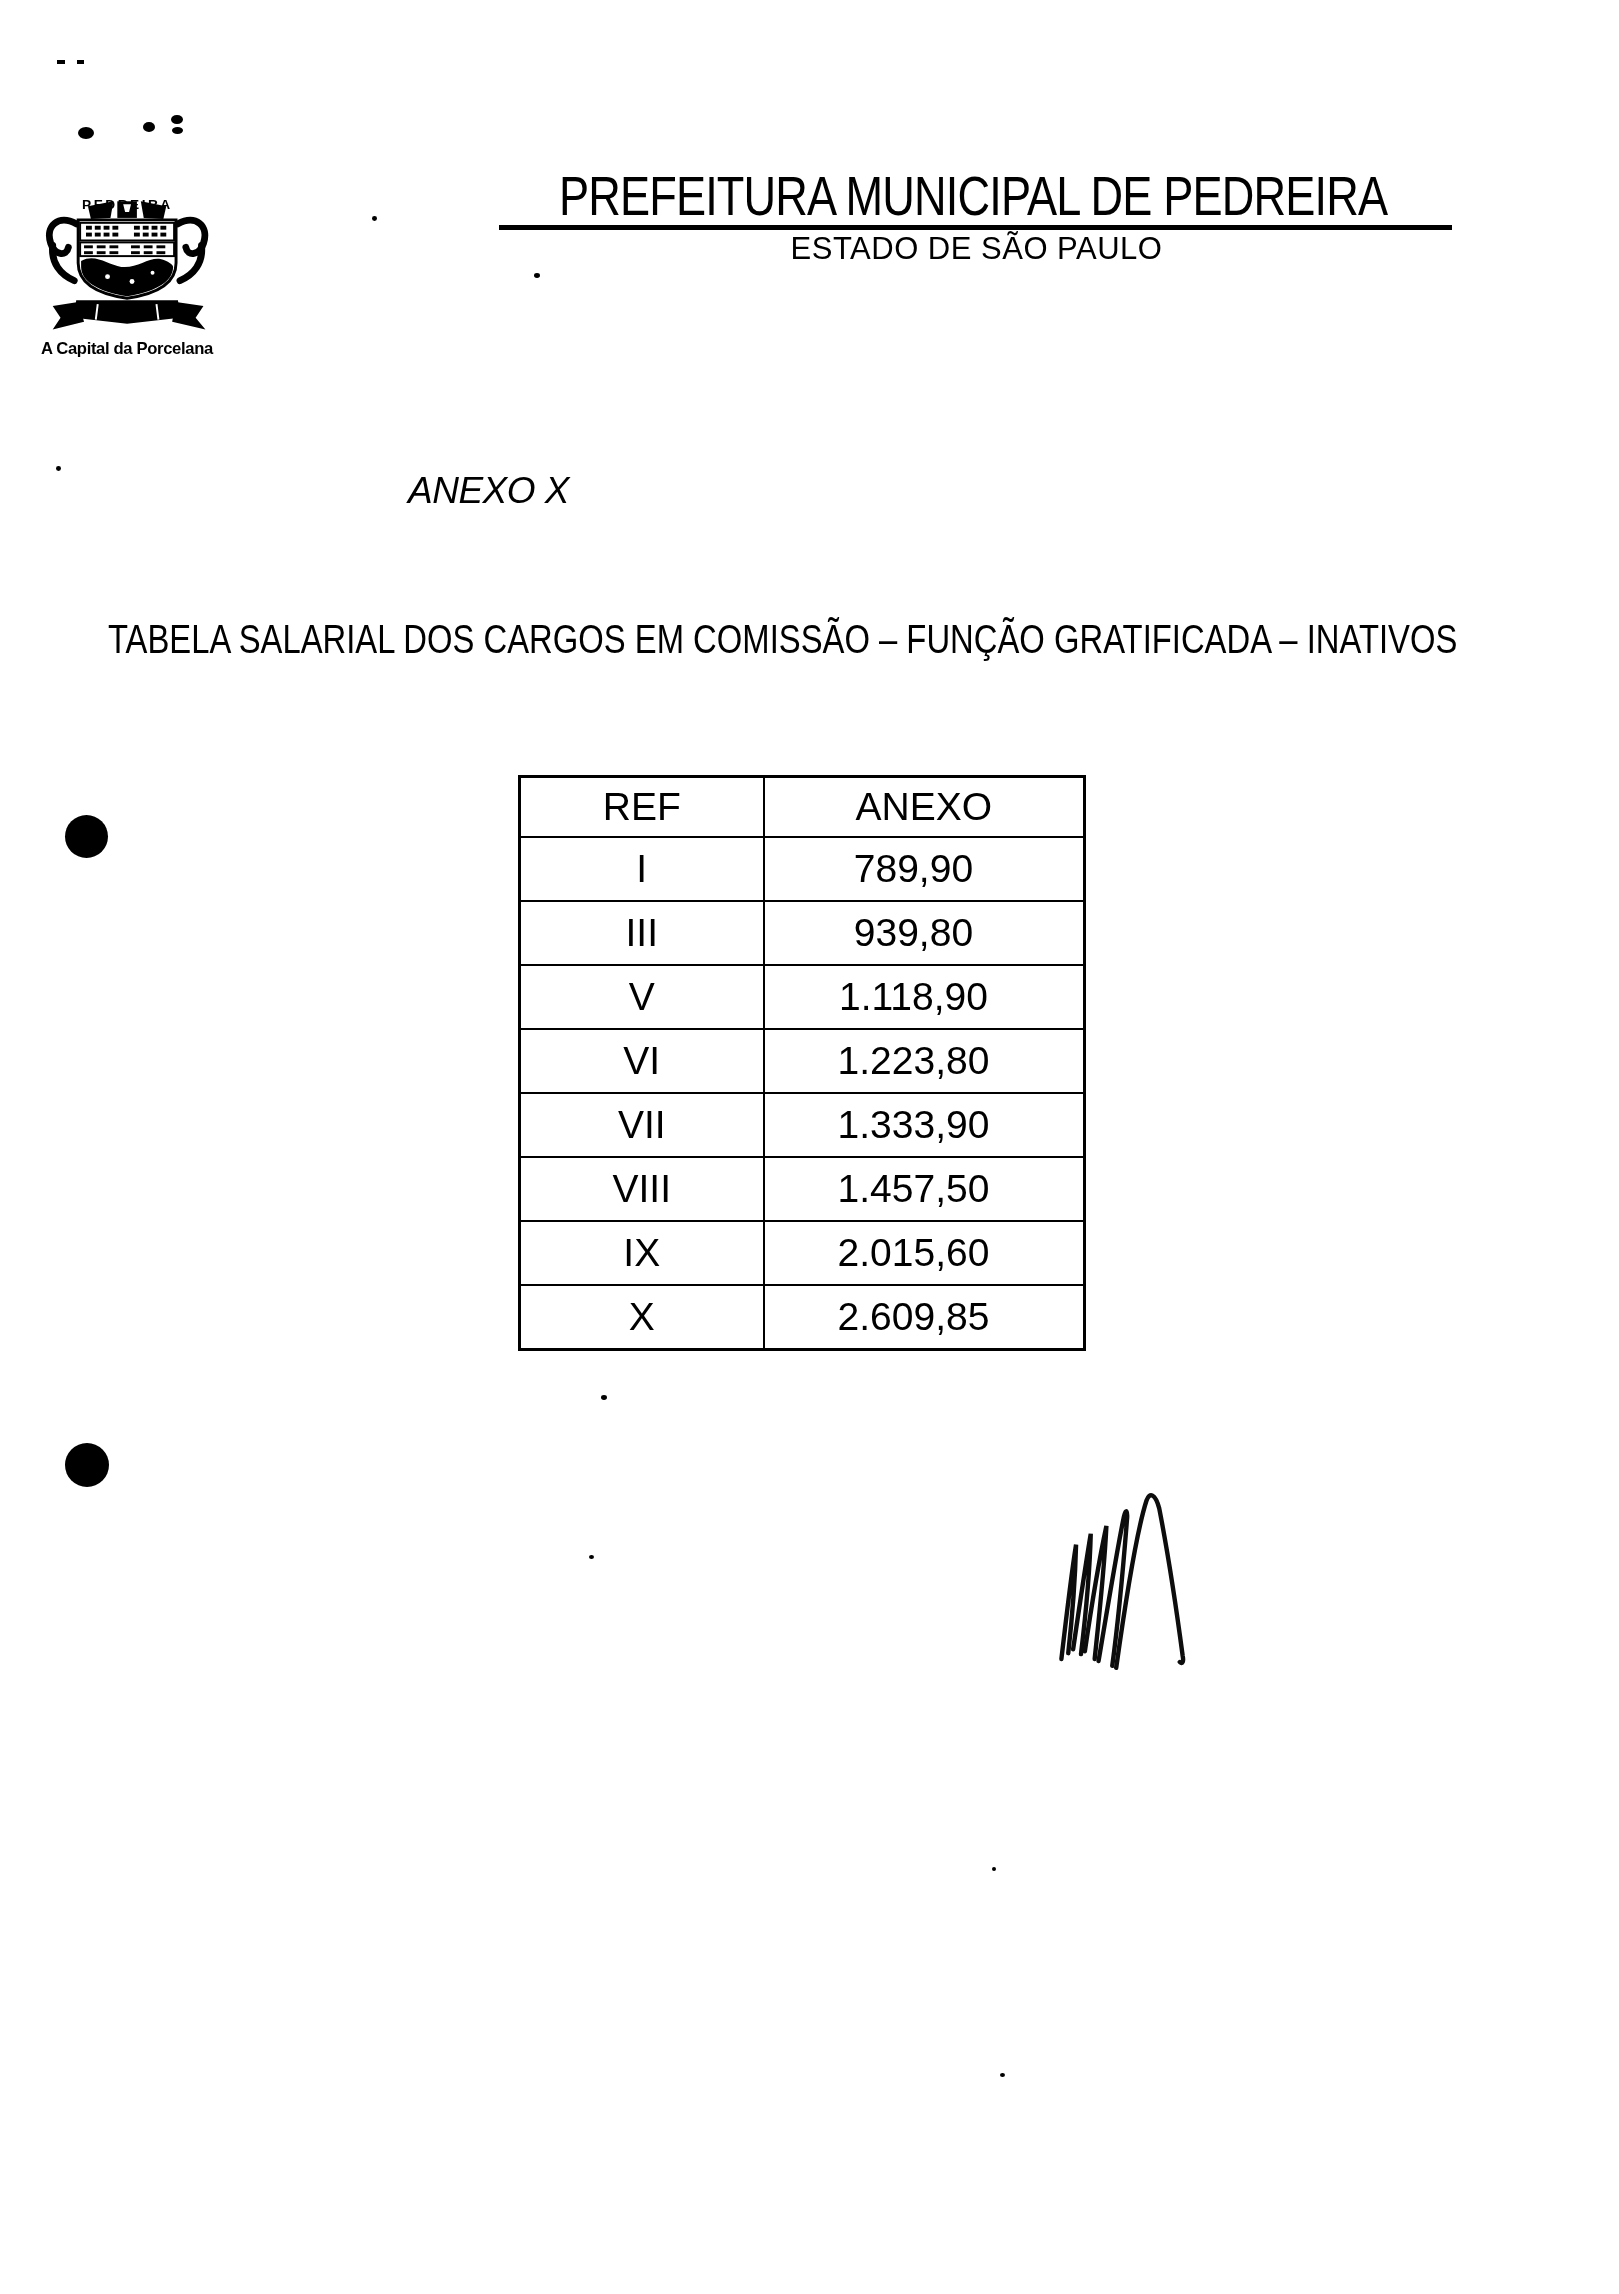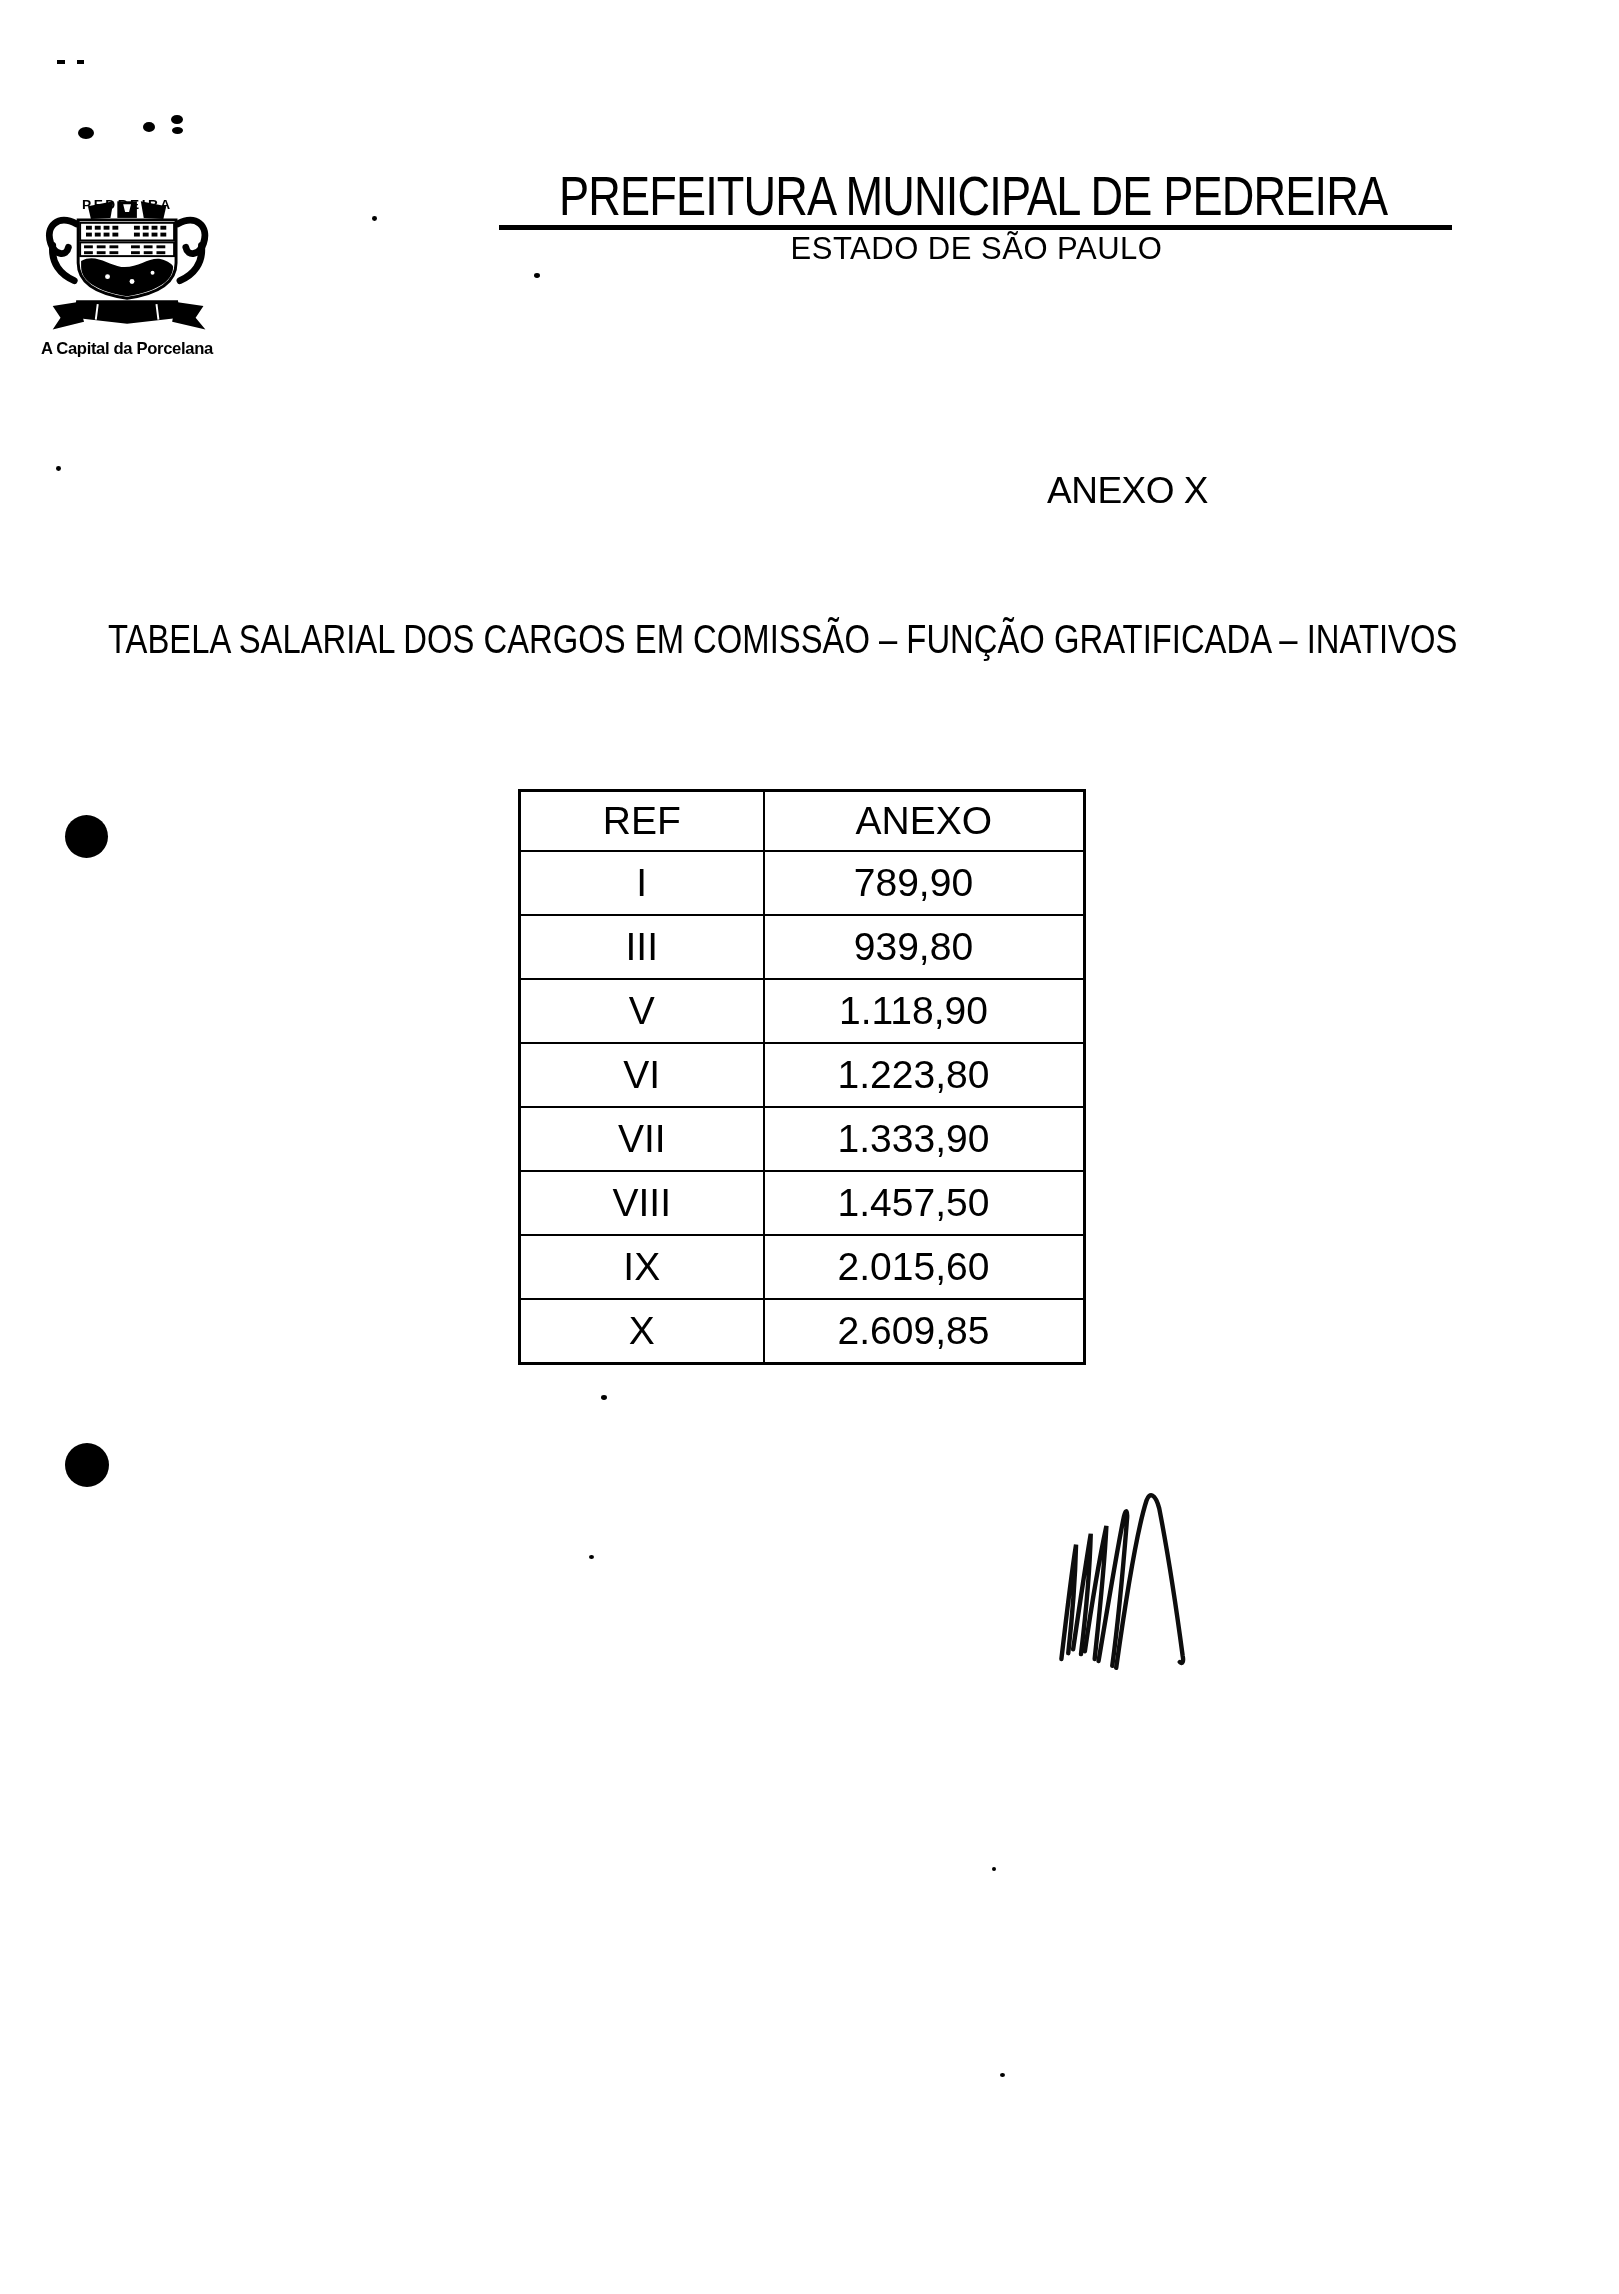--- a/index.html
+++ b/index.html
@@ -37,43 +37,43 @@
     left: 500px; top: 231px;
     width: 953px;
     font-size: 31px;
     text-align: center;
     letter-spacing: 0.5px;
     white-space: nowrap;
   }
   
   .annex-heading {
     position: absolute;
-    left: 424px; top: 470px;
+    left: 408px; top: 470px;
     width: 784px;
     font-size: 37px;
-    text-align: right;
+    text-align: left;
     letter-spacing: -0.5px;
     white-space: nowrap;
+    font-style: italic;
   }
   .table-title {
     position: absolute;
     left: 108px; top: 616px;
     font-size: 41px;
     white-space: nowrap;
     transform: scaleX(0.8);
     transform-origin: 0 0;
   }
   
   table.salary-table {
     position: absolute;
     left: 518px; top: 775px;
     border-collapse: collapse;
     table-layout: fixed;
     border: 3.9px solid #000;
-    margin-top: 14px;
   }
   .salary-table th, .salary-table td {
     border: 2.9px solid #000;
     font-size: 39px;
     font-weight: 400;
     overflow: hidden;
   }
   .salary-table th { height: 56px; text-align: center; }
   .salary-table td { height: 60px; }
   .salary-table td.ref-cell  { text-align: center; }

